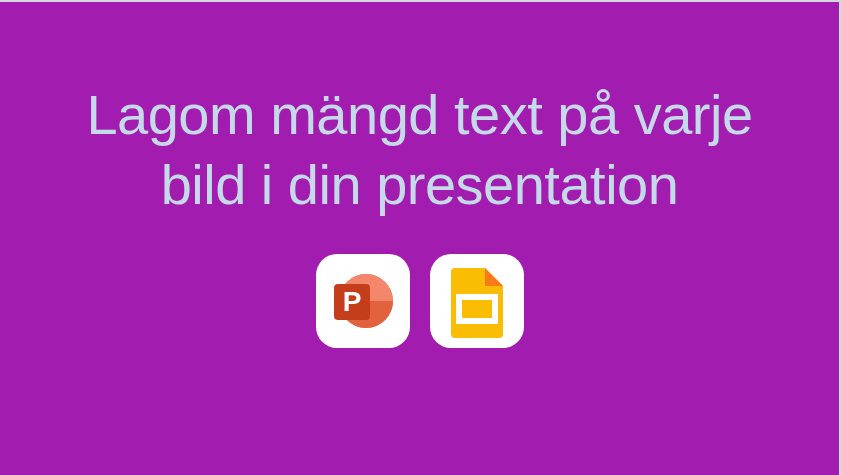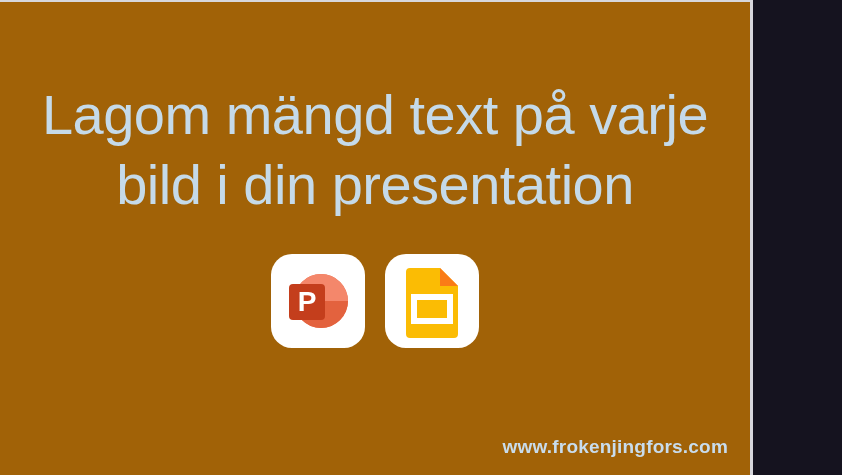--- a/index.html
+++ b/index.html
@@ -6,23 +6,23 @@
     margin: 0;
     padding: 0;
     background: #15131f;
   }
   body {
     font-family: "Liberation Sans", sans-serif;
   }
 
   .slide {
     position: relative;
-    width: 753px;
+    width: 842px;
     height: 475px;
-    background: #a16207;
+    background: #a21caf;
     overflow: hidden;
     box-sizing: border-box;
     border-top: 2px solid #d7d7dc;
     border-right: 3px solid #d7d7dc;
   }
 
   
   .headline {
     position: absolute;
     left: 0;
@@ -113,15 +113,14 @@
 
           <path d="M40 4 l18 18 h-18 z" fill="#fa7b17"></path>
 
           <rect x="14" y="33" width="36" height="24" fill="none" stroke="#ffffff" stroke-width="6"></rect>
         </svg>
       </span>
     </div>
 
   </div>
 
-  <div class="site-url">www.frokenjingfors.com</div>
 
 </div>
 
 </body></html>

